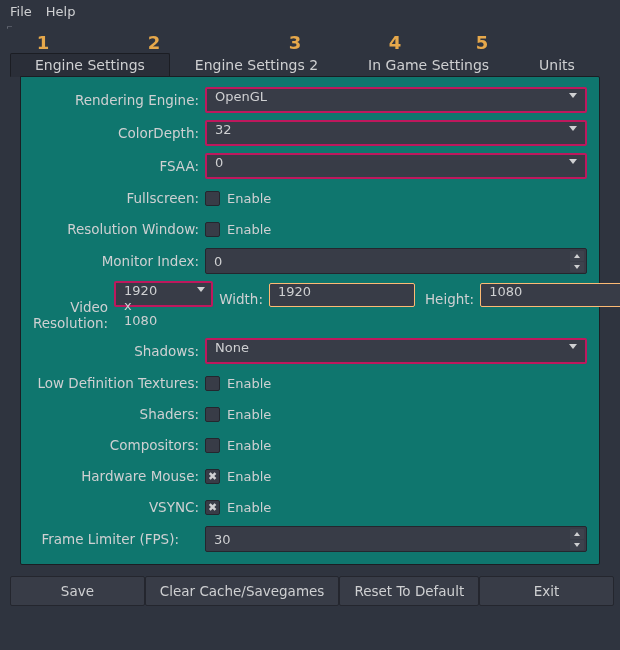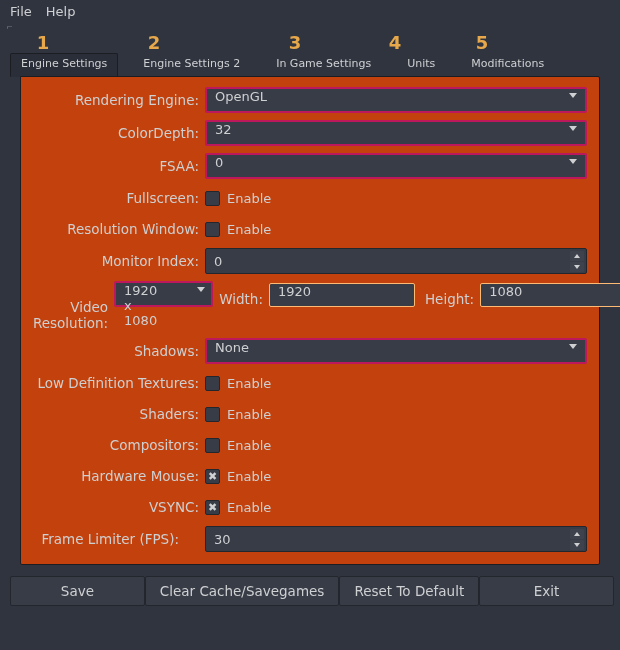--- a/index.html
+++ b/index.html
@@ -28,38 +28,38 @@
     height: 22px;
     align-items: flex-end;
   }
   .tab-numbers div { text-align: center; }
   .tabs {
     display: flex;
     align-items: stretch;
     height: 24px;
   }
   .tab {
-    padding: 3px 10px;
+    padding: 3px 24px;
     border: 1px solid transparent;
-    font-size: 11px;
+    font-size: 14px;
     color: #cfd0d2;
     cursor: default;
     white-space: nowrap;
   }
   .tab.active {
     border: 1px solid #1b1d23;
     border-bottom: 1px solid #2a2e38;
     background: #2a2e38;
     border-radius: 2px 2px 0 0;
   }
   .tab-gap { width: 14px; }
   .panel {
     margin: 0 10px 10px 10px;
     border: 1px solid #1b1d23;
-    background: #c2410c;
+    background: #0f766e;
     padding: 10px 12px 12px 12px;
     border-top: 1px solid #1b1d23;
     position: relative;
     top: -1px;
     border-radius: 0 2px 2px 2px;
   }
   .row {
     display: flex;
     align-items: center;
     margin-bottom: 7px;

